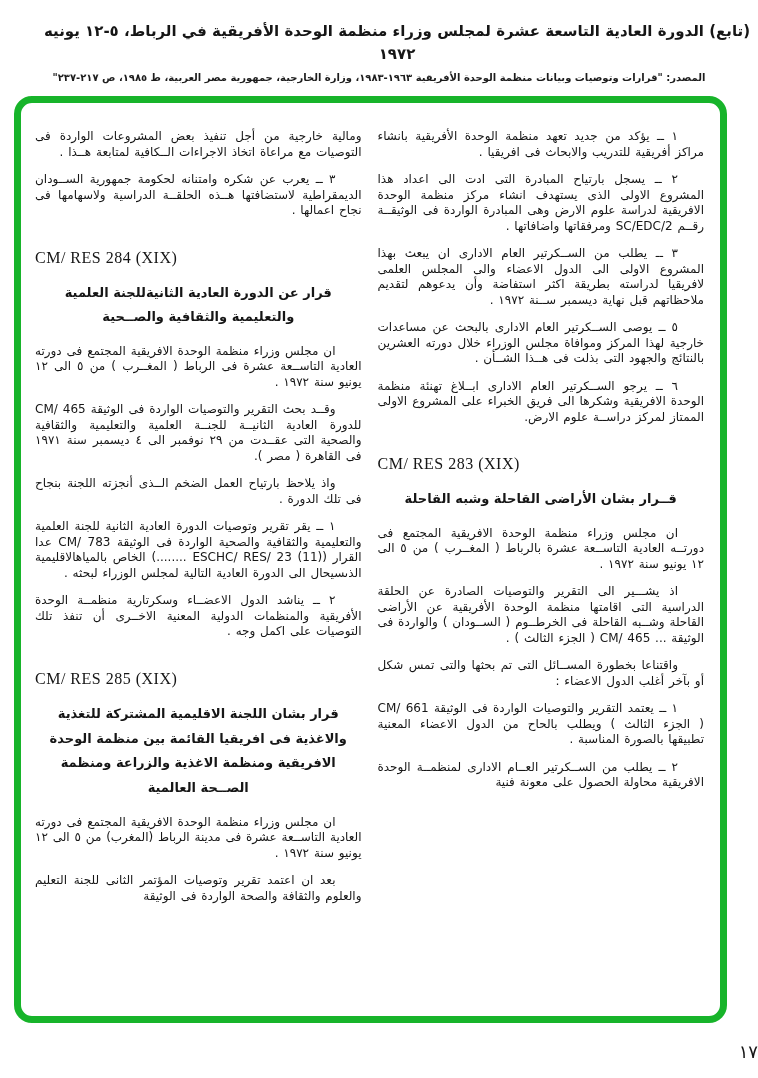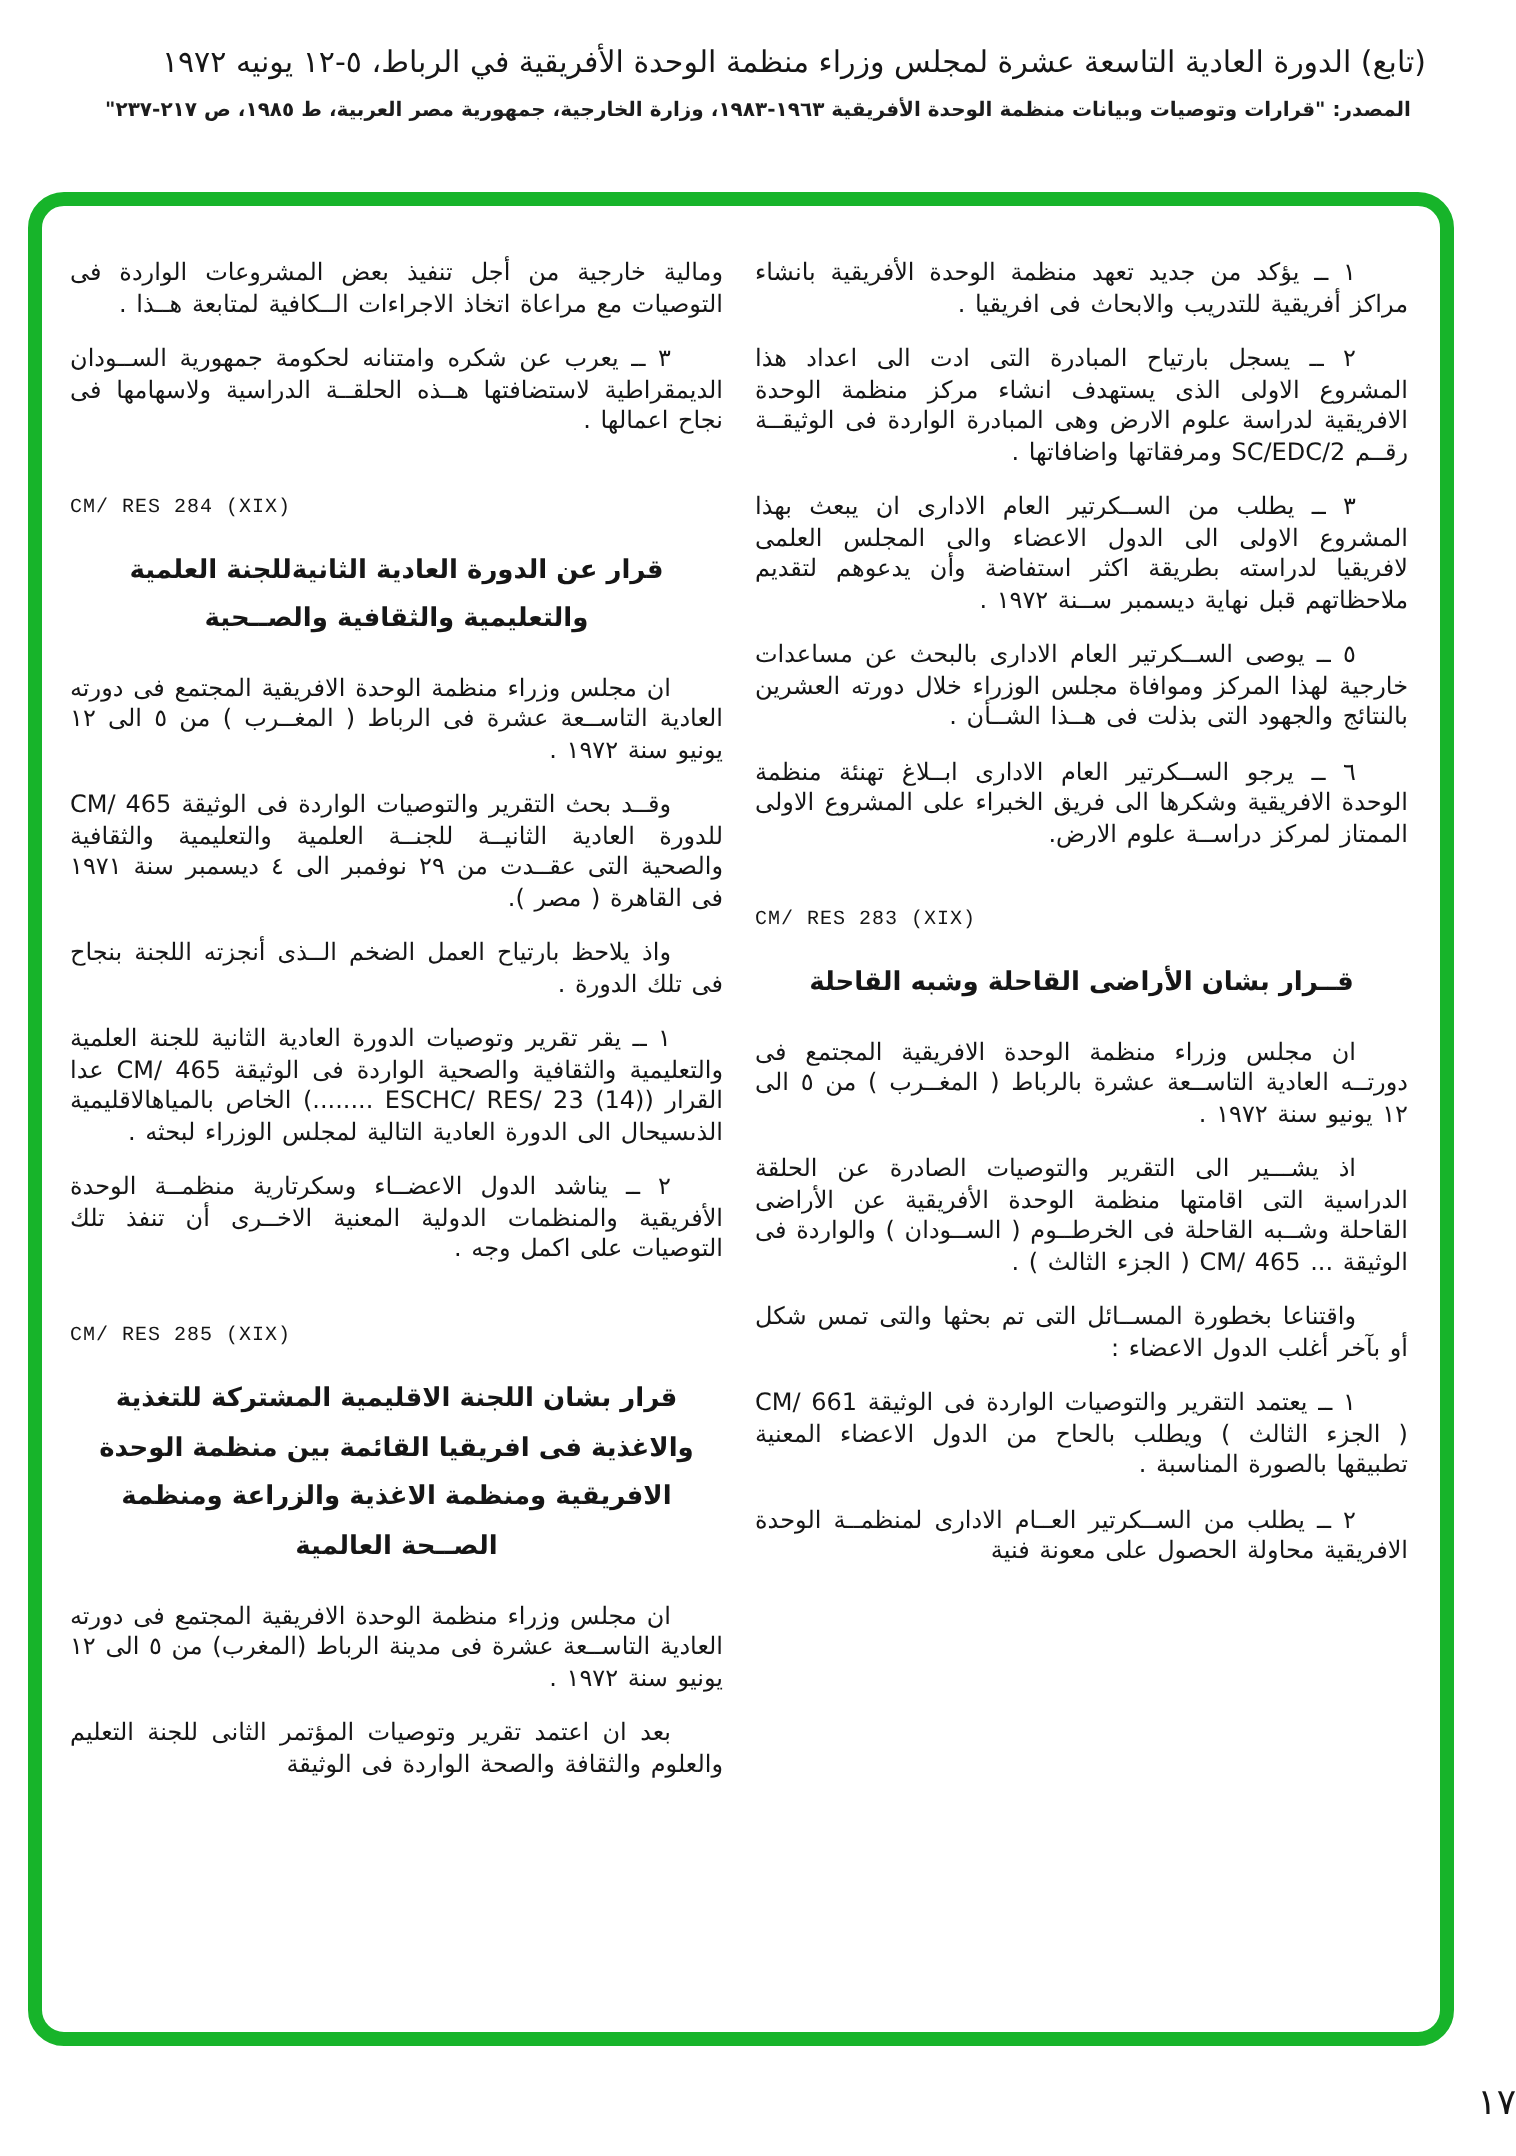--- a/index.html
+++ b/index.html
@@ -11,21 +11,21 @@
     position:relative;
     overflow:hidden;
   }
   .page-header{
     text-align:center;
     direction:rtl;
     padding-top:20px;
   }
   .page-header .doc-title{
     font-size:15px;
-    font-weight:normal;
+    font-weight:bold;
     line-height:1.5;
     padding-left:36px;
   }
   .page-header .doc-source{
     font-size:10px;
     font-weight:bold;
     margin-top:7px;
     color:#1c1c1c;
   }
   .green-box{
@@ -56,22 +56,22 @@
     line-height:15.5px;
     text-align:justify;
     margin:0 0 12px 0;
     text-indent:26px;
     word-spacing:1px;
   }
   .para.noindent{ text-indent:0; }
   .res-label{
     direction:ltr;
     text-align:left;
-    font-family:Liberation Mono, monospace;
-    font-size:10px;
+    font-family:Liberation Serif, serif;
+    font-size:16px;
     letter-spacing:0.5px;
     margin:30px 0 14px 0;
   }
   .res-title{
     font-size:13px;
     font-weight:bold;
     text-align:center;
     line-height:1.9;
     margin:0 auto 14px auto;
     max-width:92%;
@@ -113,21 +113,21 @@
 
     <div class="col">
       <p class="para noindent">ومالية خارجية من أجل تنفيذ بعض المشروعات الواردة فى التوصيات مع مراعاة اتخاذ الاجراءات الــكافية لمتابعة هــذا .</p>
       <p class="para">٣ ــ يعرب عن شكره وامتنانه لحكومة جمهورية الســودان الديمقراطية لاستضافتها هــذه الحلقــة الدراسية ولاسهامها فى نجاح اعمالها .</p>
 
       <div class="res-label">CM/ RES 284 (XIX)</div>
       <div class="res-title">قرار عن الدورة العادية الثانيةللجنة العلمية والتعليمية والثقافية والصــحية</div>
       <p class="para">ان مجلس وزراء منظمة الوحدة الافريقية المجتمع فى دورته العادية التاســعة عشرة فى الرباط ( المغــرب ) من ٥ الى ١٢ يونيو سنة ١٩٧٢ .</p>
       <p class="para">وقــد بحث التقرير والتوصيات الواردة فى الوثيقة CM/ 465 للدورة العادية الثانيــة للجنــة العلمية والتعليمية والثقافية والصحية التى عقــدت من ٢٩ نوفمبر الى ٤ ديسمبر سنة ١٩٧١ فى القاهرة ( مصر ).</p>
       <p class="para">واذ يلاحظ بارتياح العمل الضخم الــذى أنجزته اللجنة بنجاح فى تلك الدورة .</p>
-      <p class="para">١ ــ يقر تقرير وتوصيات الدورة العادية الثانية للجنة العلمية والتعليمية والثقافية والصحية الواردة فى الوثيقة CM/ 465 عدا القرار (ESCHC/ RES/ 23 (14) ........) الخاص بالمياهالاقليمية الذىسيحال الى الدورة العادية التالية لمجلس الوزراء لبحثه .</p>
+      <p class="para">١ ــ يقر تقرير وتوصيات الدورة العادية الثانية للجنة العلمية والتعليمية والثقافية والصحية الواردة فى الوثيقة CM/ 783 عدا القرار (ESCHC/ RES/ 23 (11) ........) الخاص بالمياهالاقليمية الذىسيحال الى الدورة العادية التالية لمجلس الوزراء لبحثه .</p>
       <p class="para">٢ ــ يناشد الدول الاعضــاء وسكرتارية منظمــة الوحدة الأفريقية والمنظمات الدولية المعنية الاخــرى أن تنفذ تلك التوصيات على اكمل وجه .</p>
 
       <div class="res-label">CM/ RES 285 (XIX)</div>
       <div class="res-title">قرار بشان اللجنة الاقليمية المشتركة للتغذية والاغذية فى افريقيا القائمة بين منظمة الوحدة الافريقية ومنظمة الاغذية والزراعة ومنظمة الصــحة العالمية</div>
       <p class="para">ان مجلس وزراء منظمة الوحدة الافريقية المجتمع فى دورته العادية التاســعة عشرة فى مدينة الرباط (المغرب) من ٥ الى ١٢ يونيو سنة ١٩٧٢ .</p>
       <p class="para">بعد ان اعتمد تقرير وتوصيات المؤتمر الثانى للجنة التعليم والعلوم والثقافة والصحة الواردة فى الوثيقة</p>
     </div>
 
   </div>
 </div>

